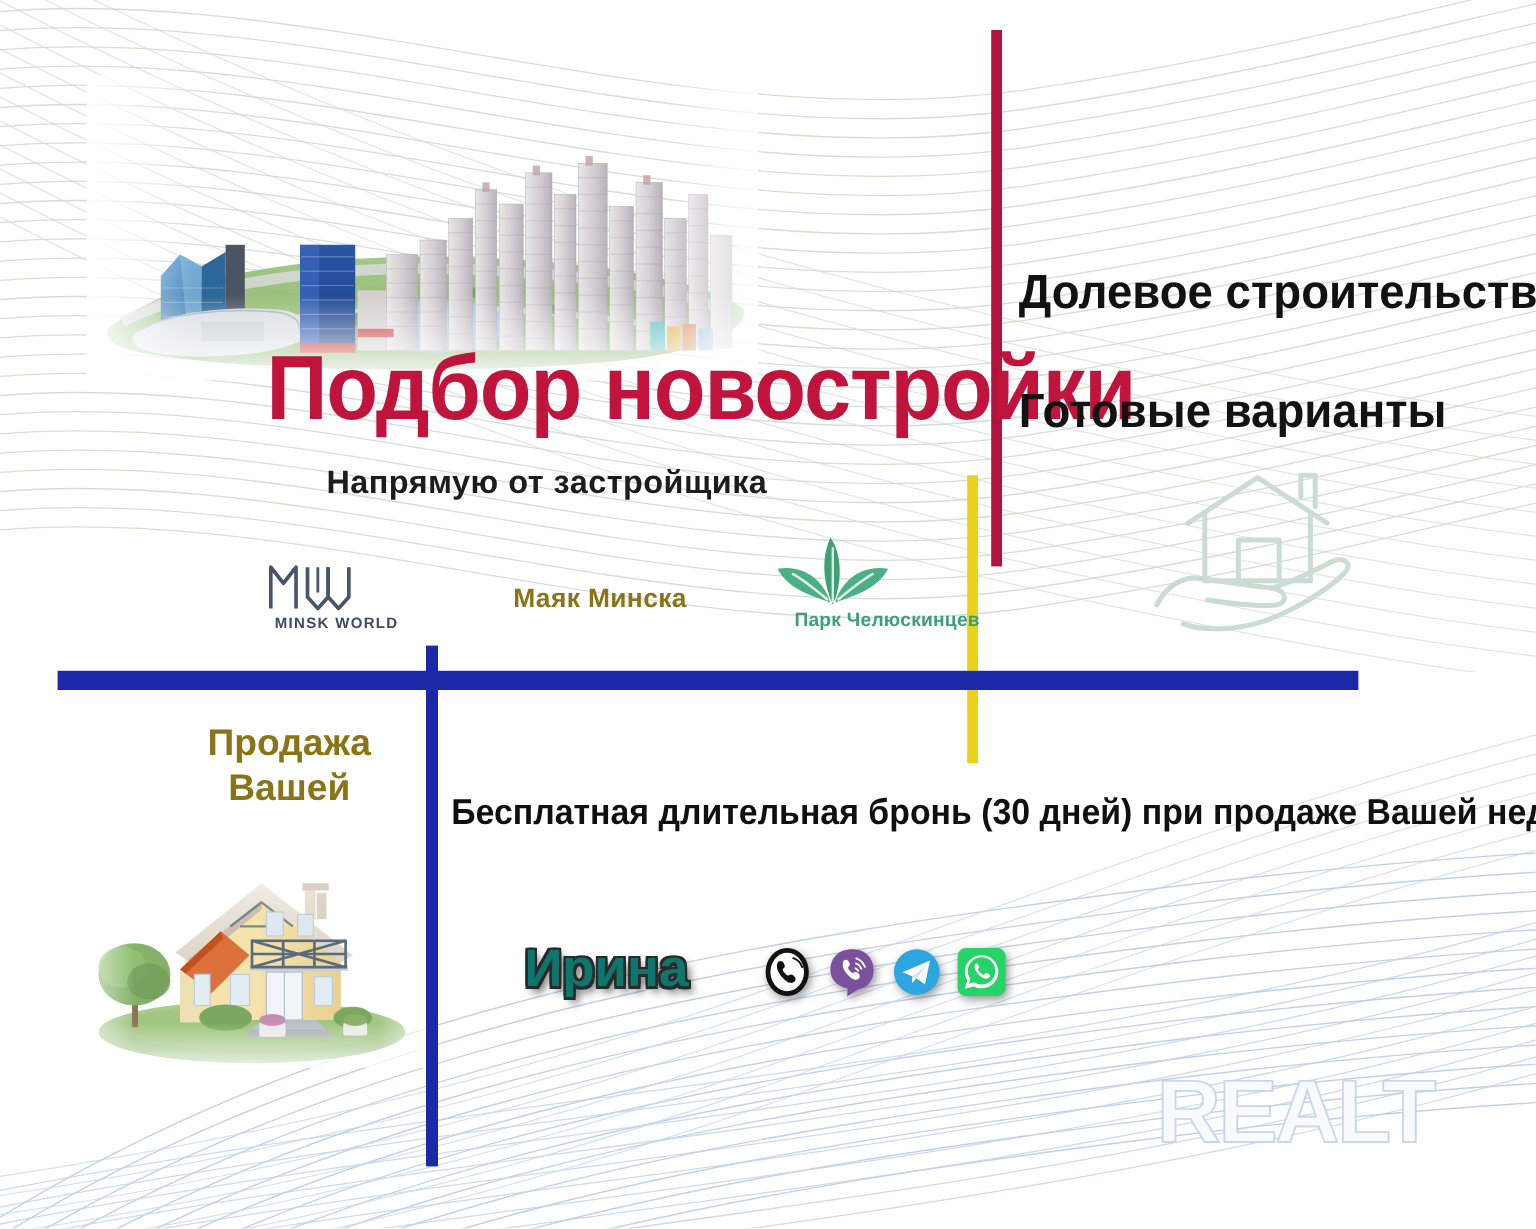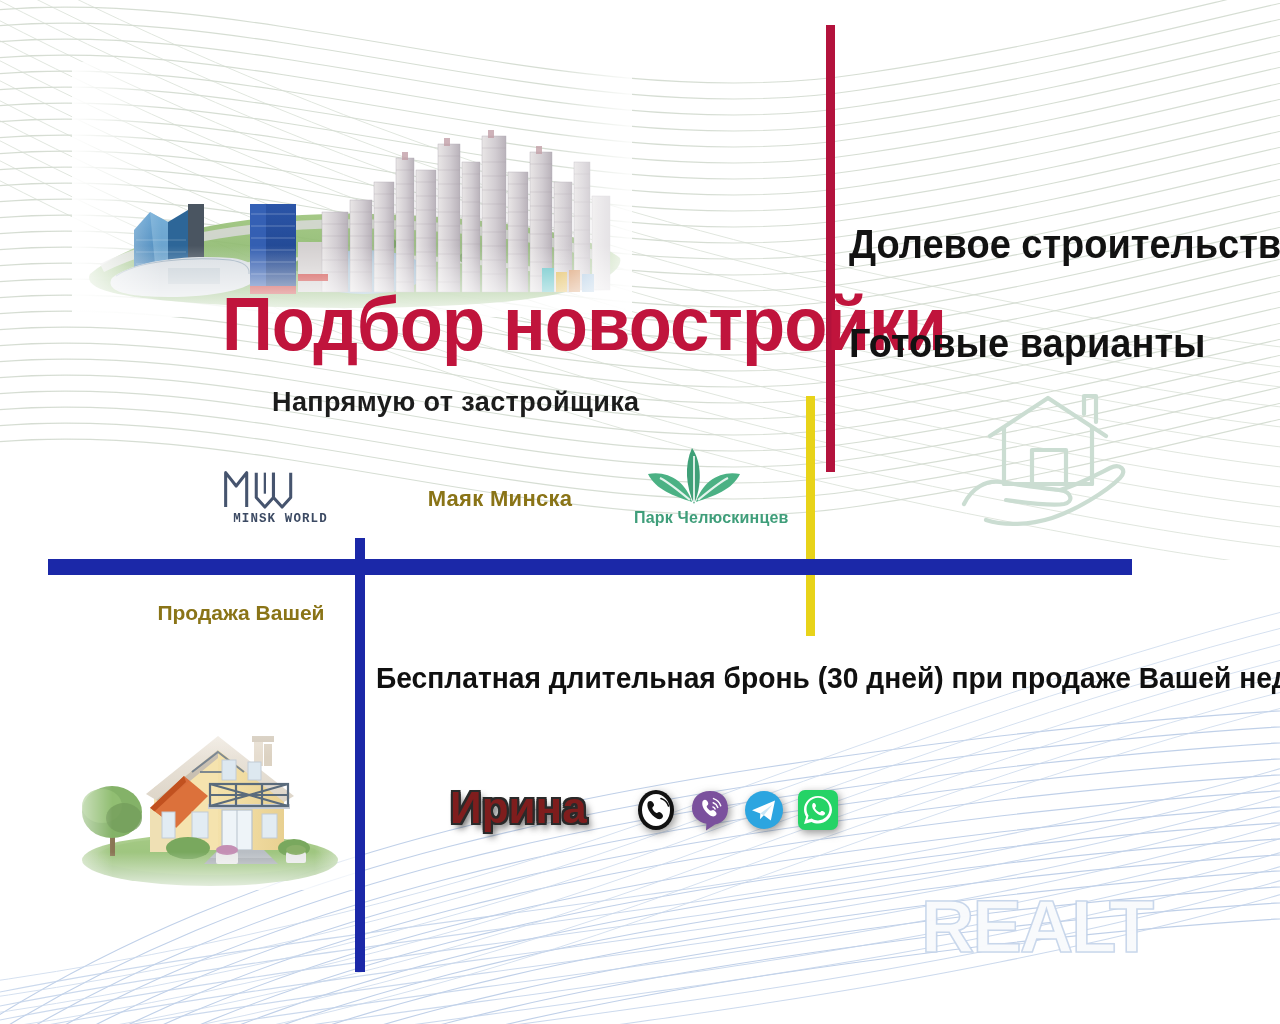--- a/index.html
+++ b/index.html
@@ -91,47 +91,47 @@
   
   #hand-house { position:absolute; left:956px; top:392px; z-index:12; }
 
   
   .logo-block { position:absolute; z-index:14; text-align:center; }
 
   #logo-minskworld { left:218px; top:465px; width:125px; }
   #logo-minskworld .mark { display:block; height:44px; }
   #logo-minskworld .cap {
     font-size:12.5px; font-weight:700; letter-spacing:1.1px;
-    color:#3c4a63; margin-top:3px;font-family:Liberation Mono, monospace;
+    color:#3c4a63; margin-top:3px;
   }
 
   #logo-mayak { left:410px; top:486px; width:180px; }
   #logo-mayak .word {
     font-family:"Liberation Sans Narrow","Liberation Sans", sans-serif;
     font-size:22px; font-weight:700; color:#8a7417; letter-spacing:0.3px;
     white-space:nowrap;
   }
 
   #logo-park { left:634px; top:446px; width:150px; }
   #logo-park .mark { display:block; height:62px; }
   #logo-park .cap {
     font-family:"Liberation Sans Narrow","Liberation Sans", sans-serif;
     font-size:16px; font-weight:700; color:#3f9e7a; letter-spacing:0.2px;
-    margin-top:1px; white-space:nowrap;
+    margin-top:1px; white-space:nowrap;margin-left:28px;
   }
 
   
   #sell-block {
     position:absolute;
     left:130px; top:600px;
     width:222px;
     z-index:14;
     text-align:center;
     font-family:"Liberation Sans Narrow","Liberation Sans", sans-serif;
-    font-size:21px;
+    font-size:31px;
     font-weight:700;
     color:#8a7417;
     line-height:1.22;
   }
 
   
   #promo {
     position:absolute;
     left:376px; top:661px;
     z-index:14;
@@ -140,26 +140,26 @@
     font-weight:700;
     color:#101010;
     white-space:nowrap;
     transform:scaleX(0.94);
     transform-origin:left center;
   }
 
   
   #agent-name {
     position:absolute;
-    left:450px; top:783px;
+    left:437px; top:783px;
     z-index:14;
     font-family:"Liberation Sans Narrow","Liberation Sans", sans-serif;
     font-size:44px;
     font-weight:700;
-    color:#7f1d1d;
+    color:#0f766e;
     white-space:nowrap;
     text-shadow:
       2px 0 0 #2a2a2a, -2px 0 0 #2a2a2a, 0 2px 0 #2a2a2a, 0 -2px 0 #2a2a2a,
       2px 2px 0 #2a2a2a, -2px 2px 0 #2a2a2a, 2px -2px 0 #2a2a2a, -2px -2px 0 #2a2a2a,
       4px 5px 7px rgba(40,40,40,0.75);
   }
 
   
   #contact-icons {
     position:absolute;
@@ -171,21 +171,21 @@
   }
   .cicon {
     width:44px; height:44px;
     display:flex; align-items:center; justify-content:center;
     filter:drop-shadow(2px 3px 4px rgba(60,60,60,0.55));
   }
 
   
   #watermark {
     position:absolute;
-    left:921px; top:884px;
+    left:964px; top:884px;
     z-index:6;
     font-size:74px;
     font-weight:700;
     letter-spacing:-2px;
     color:rgba(255,255,255,0.92);
     text-shadow:0 0 1px rgba(150,172,205,0.85);
     -webkit-text-stroke:1.5px rgba(196,212,234,0.9);
     white-space:nowrap;
     font-family:"Liberation Sans", sans-serif;
   }

